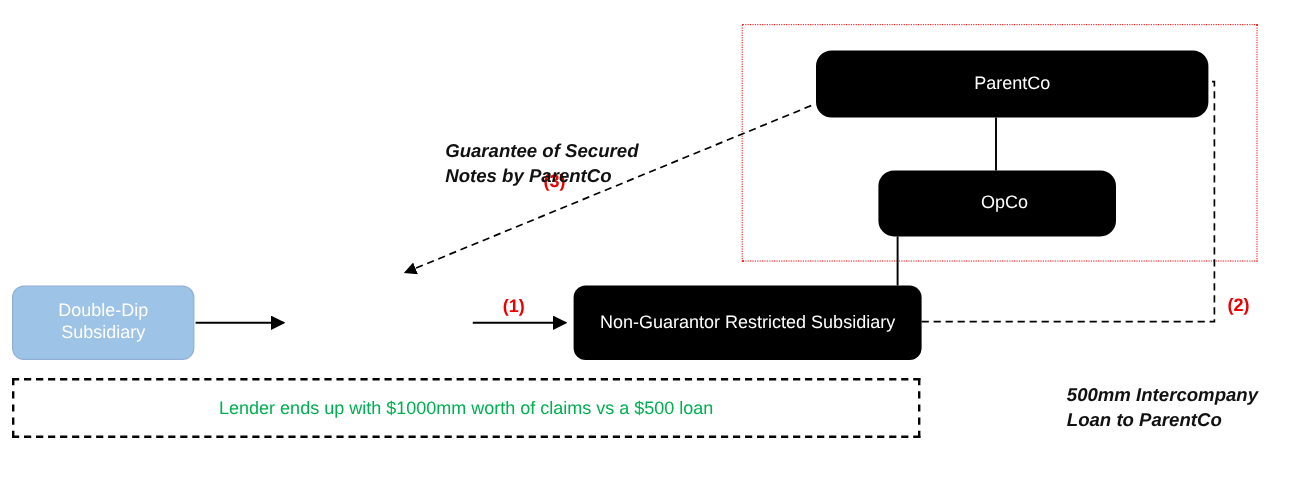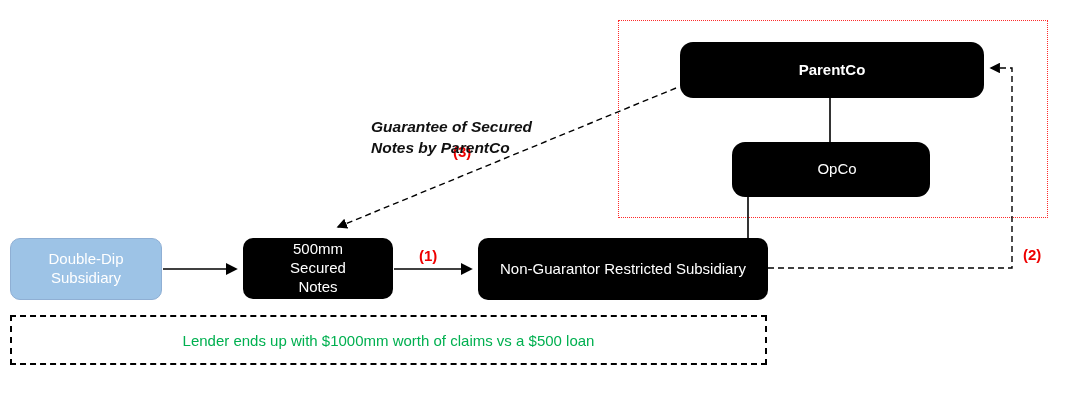--- a/index.html
+++ b/index.html
@@ -27,21 +27,21 @@
     align-items: center;
     justify-content: center;
     text-align: center;
     font-size: 15px;
     line-height: 1.25;
     border-radius: 10px;
   }
   .box.black { background: #000000; color: #ffffff; }
   .box.blue  { background: #9DC3E6; color: #ffffff; border: 1px solid #8FAFD4; }
 
-  .box-parentco   { left: 680px; top: 42px;  width: 304px; height: 56px; border-radius: 13px; font-weight: bold; }
+  .box-parentco   { left: 680px; top: 42px;  width: 327px; height: 56px; border-radius: 13px; }
   .box-opco       { left: 732px; top: 142px; width: 198px; height: 55px; border-radius: 13px; padding-left: 12px; }
   .box-creditors  { left: 10px;  top: 238px; width: 152px; height: 62px; padding: 0 14px; }
   .box-notes      { left: 243px; top: 238px; width: 150px; height: 61px; padding: 0 38px; }
   .box-subsidiary { left: 478px; top: 238px; width: 290px; height: 62px; padding: 0 2px; }
 
   .group-outline {
     position: absolute;
     left: 618px; top: 20px;
     width: 430px; height: 198px;
     border: 1px dotted #ff2a2a;
@@ -116,31 +116,29 @@
   </div>
 
   <div class="box black box-opco">
     <span>OpCo</span>
   </div>
 
   <div class="box blue box-creditors">
     <span>Double-Dip Subsidiary</span>
   </div>
 
-  <div class="box black box-notes">
-    <span>500mm Secured Notes</span>
-  </div>
 
   <div class="box black box-subsidiary">
     <span>Non-Guarantor Restricted Subsidiary</span>
   </div>
 
   <div class="step-label step-1">(1)</div>
   <div class="step-label step-2">(2)</div>
   <div class="step-label step-3">(3)</div>
 
   <div class="note note-guarantee">Guarantee of Secured Notes by ParentCo</div>
+  <div class="note note-intercompany">500mm Intercompany Loan to ParentCo</div>
 
   <div class="lender-box">
     <span class="lender-text">Lender ends up with $1000mm worth of claims vs a $500 loan</span>
   </div>
 
 </div>
 
 </body></html>

